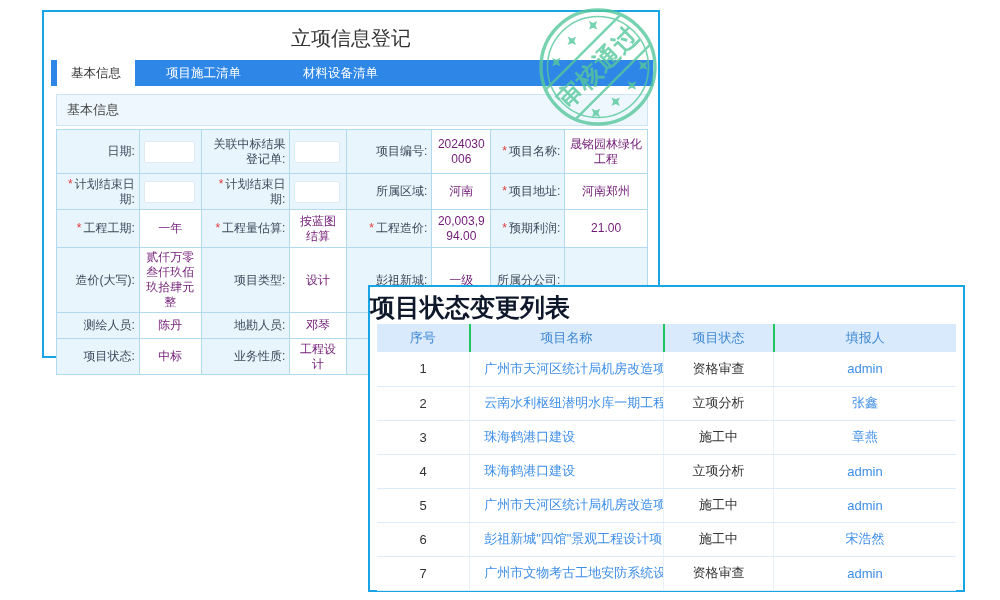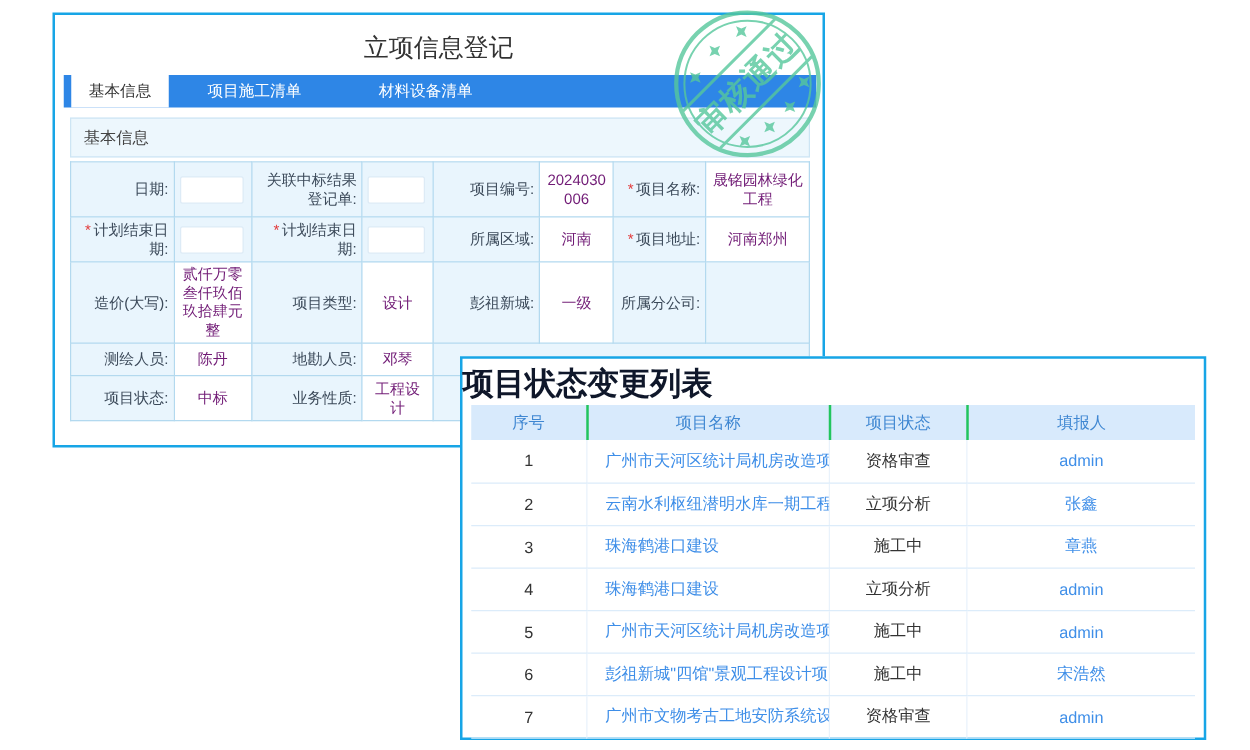--- a/index.html
+++ b/index.html
@@ -90,20 +90,30 @@
             <div class="ibox"></div>
           </td>
           <td class="fl"><span class="req">*</span><span>计划结束日期:</span></td>
           <td class="fe">
             <div class="ibox"></div>
           </td>
           <td class="fl"><span>所属区域:</span></td>
           <td class="fv">河南</td>
           <td class="fl"><span class="req">*</span><span>项目地址:</span></td>
           <td class="fv">河南郑州</td>
+        </tr>
+        <tr style="height: 38px;">
+          <td class="fl"><span class="req">*</span><span>工程工期:</span></td>
+          <td class="fv">一年</td>
+          <td class="fl"><span class="req">*</span><span>工程量估算:</span></td>
+          <td class="fv">按蓝图结算</td>
+          <td class="fl"><span class="req">*</span><span>工程造价:</span></td>
+          <td class="fv">20,003,994.00</td>
+          <td class="fl"><span class="req">*</span><span>预期利润:</span></td>
+          <td class="fv">21.00</td>
         </tr>
         <tr style="height: 48px;">
           <td class="fl"><span>造价(大写):</span></td>
           <td class="fv">贰仟万零叁仟玖佰玖拾肆元整</td>
           <td class="fl"><span>项目类型:</span></td>
           <td class="fv">设计</td>
           <td class="fl"><span>彭祖新城:</span></td>
           <td class="fv">一级</td>
           <td class="fl"><span>所属分公司:</span></td>
           <td class="fe"></td>

